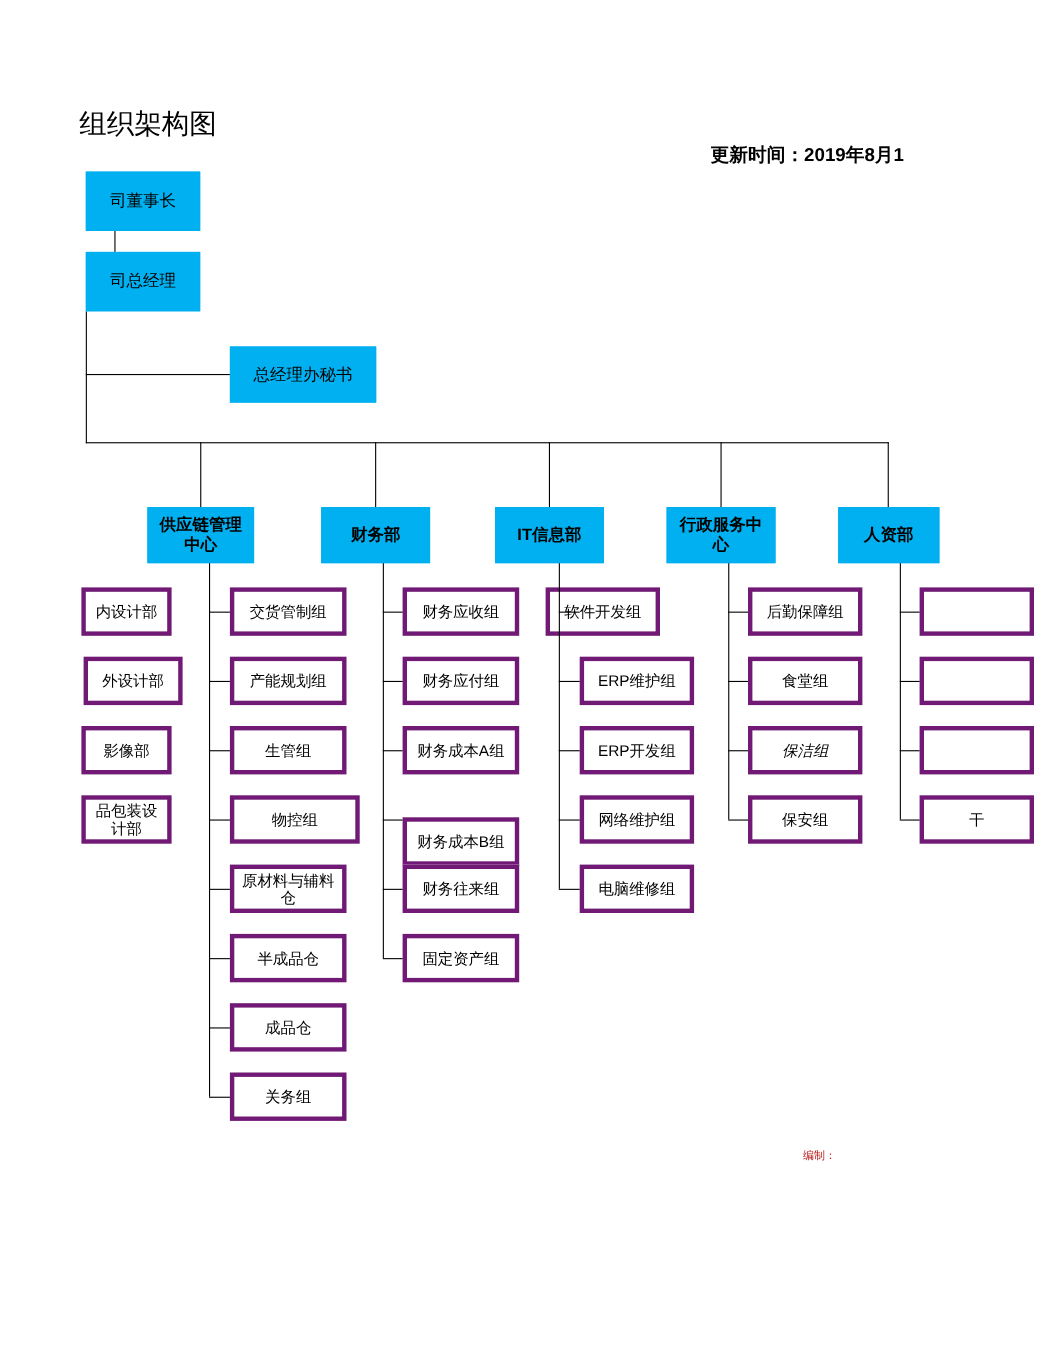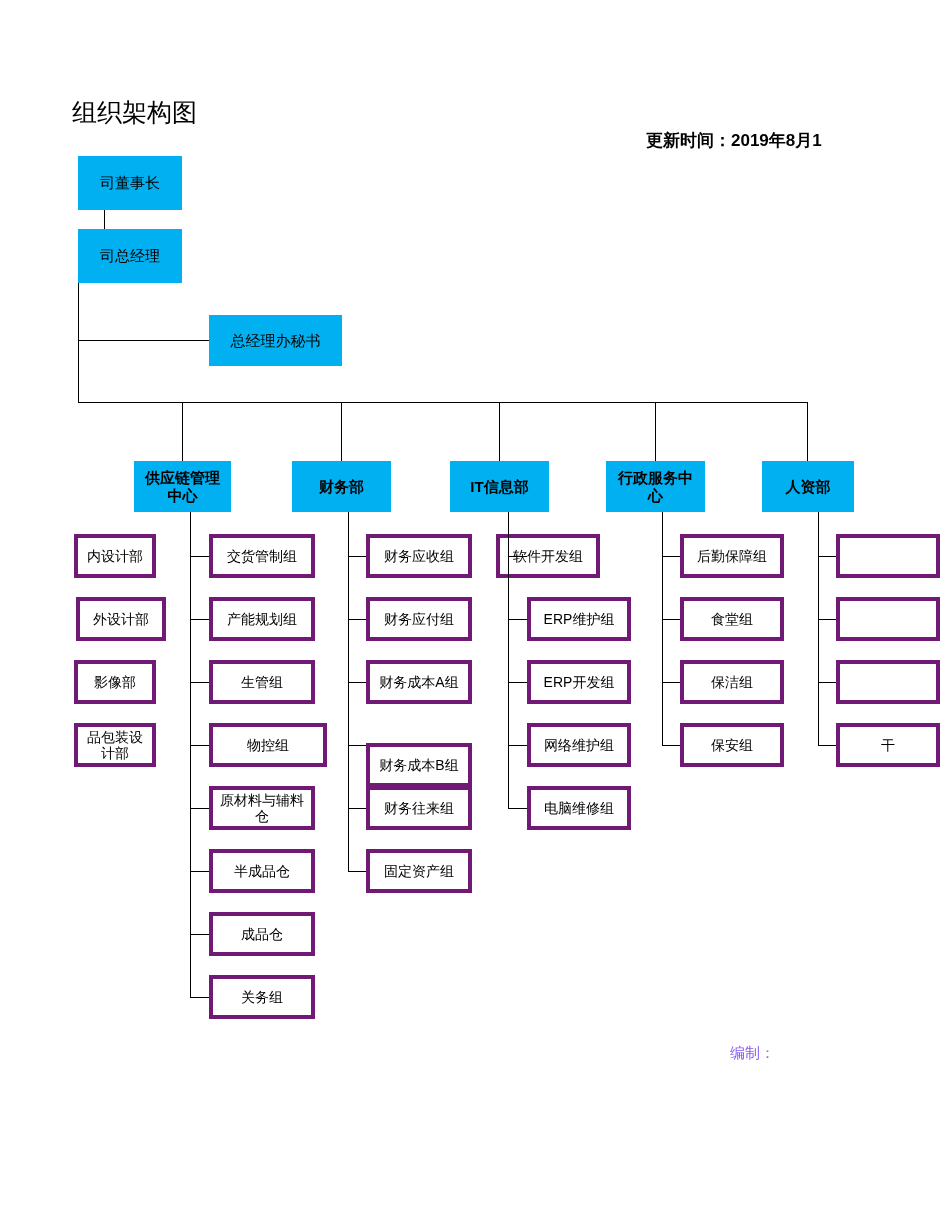--- a/index.html
+++ b/index.html
@@ -35,22 +35,22 @@
     top: 129px;
     font-size: 17px;
     font-weight: bold;
     color: #000000;
     white-space: nowrap;
   }
   .compiled {
     position: absolute;
     left: 730px;
     top: 1044px;
-    font-size: 15px;
-    color: #8b5cf6;
+    font-size: 10px;
+    color: #b91c1c;
     white-space: nowrap;
   }
   .node {
     position: absolute;
     box-sizing: border-box;
     display: flex;
     align-items: center;
     justify-content: center;
     text-align: center;
     line-height: 1.15;
@@ -196,21 +196,21 @@
       <div class="node white" style="left: 527px; top: 786px; width: 104px; height: 44px;">
         <span style="padding: 0px 4px;">电脑维修组</span>
       </div>
       <div class="node white" style="left: 680px; top: 534px; width: 104px; height: 44px;">
         <span style="padding: 0px 4px;">后勤保障组</span>
       </div>
       <div class="node white" style="left: 680px; top: 597px; width: 104px; height: 44px;">
         <span style="padding: 0px 4px;">食堂组</span>
       </div>
       <div class="node white" style="left: 680px; top: 660px; width: 104px; height: 44px;">
-        <span style="padding: 0px 4px;">保洁组</span>
+        <span style="padding: 0px 4px; font-style: italic;">保洁组</span>
       </div>
       <div class="node white" style="left: 680px; top: 723px; width: 104px; height: 44px;">
         <span style="padding: 0px 4px;">保安组</span>
       </div>
       <div class="node white" style="left: 836px; top: 534px; width: 104px; height: 44px;">
         <span style="padding: 0px 4px;"></span>
       </div>
       <div class="node white" style="left: 836px; top: 597px; width: 104px; height: 44px;">
         <span style="padding: 0px 4px;"></span>
       </div>

